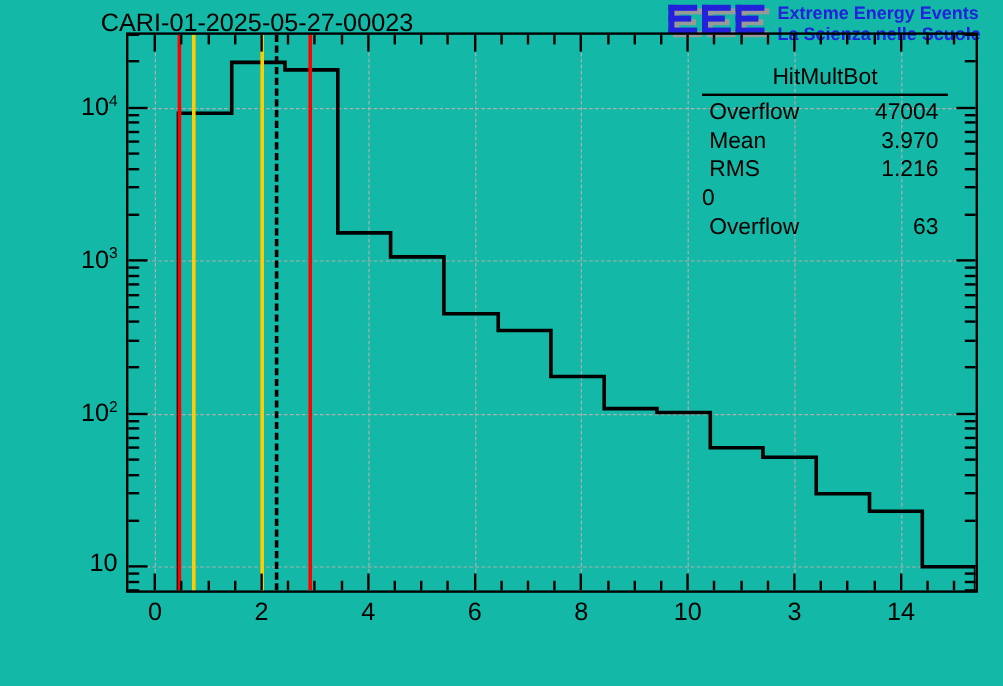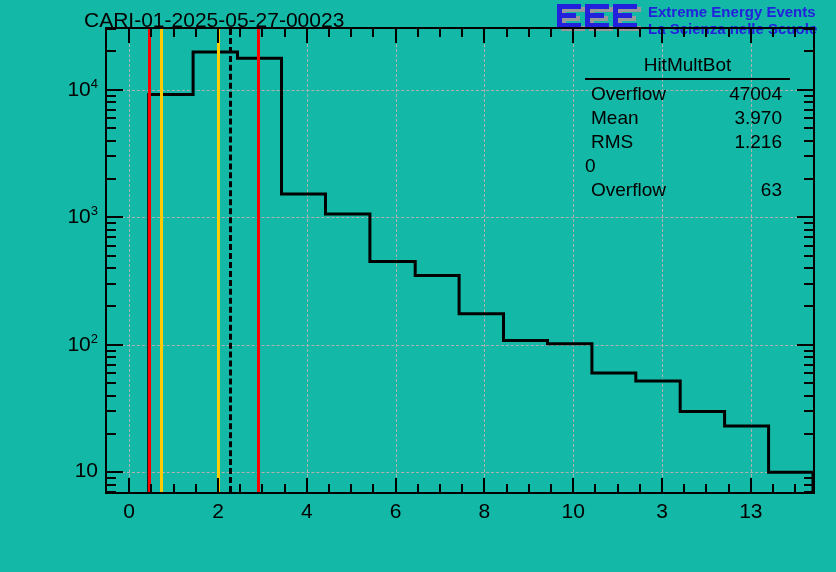--- a/index.html
+++ b/index.html
@@ -125,21 +125,21 @@
     </div>
 
   <div id="xlabels">
       <div class="xlab" style="left: 99.2013px; top: 499px; width: 60px;">0</div>
       <div class="xlab" style="left: 188.006px; top: 499px; width: 60px;">2</div>
       <div class="xlab" style="left: 276.811px; top: 499px; width: 60px;">4</div>
       <div class="xlab" style="left: 365.616px; top: 499px; width: 60px;">6</div>
       <div class="xlab" style="left: 454.421px; top: 499px; width: 60px;">8</div>
       <div class="xlab" style="left: 543.226px; top: 499px; width: 60px;">10</div>
       <div class="xlab" style="left: 632.031px; top: 499px; width: 60px;">3</div>
-      <div class="xlab" style="left: 720.836px; top: 499px; width: 60px;">13</div>
+      <div class="xlab" style="left: 720.836px; top: 499px; width: 60px;">14</div>
     </div>
   <div id="ylabels">
       <div class="ylab" style="left: 40px; width: 58px; top: 458.254px;">10</div>
       <div class="ylab" style="left: 40px; width: 58px; top: 330.776px;">10<sup>2</sup></div>
       <div class="ylab" style="left: 40px; width: 58px; top: 203.299px;">10<sup>3</sup></div>
       <div class="ylab" style="left: 40px; width: 58px; top: 75.8221px;">10<sup>4</sup></div>
     </div>
   <div id="ticks">
       <div class="tk" style="left: 128.201px; top: 478px; width: 2px; height: 14px;"></div>
       <div class="tk" style="left: 128.201px; top: 29px; width: 2px; height: 14px;"></div>

